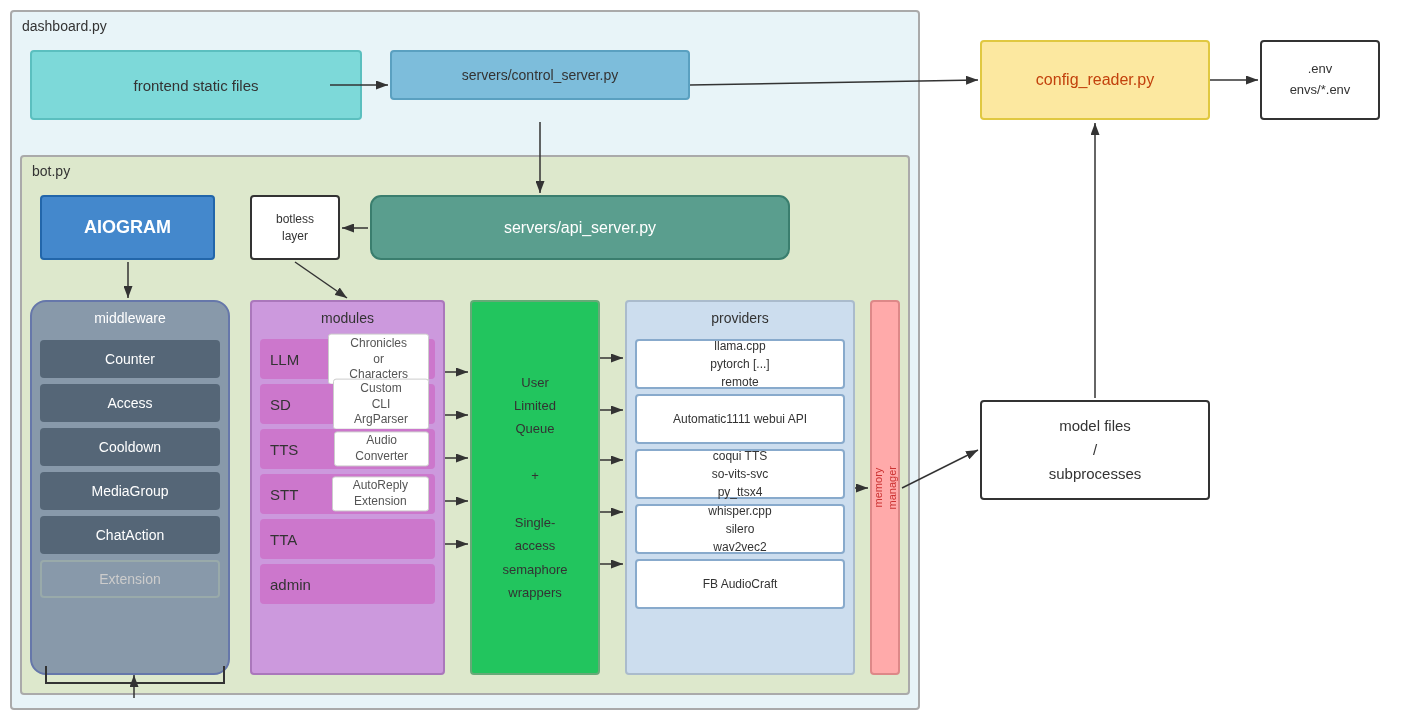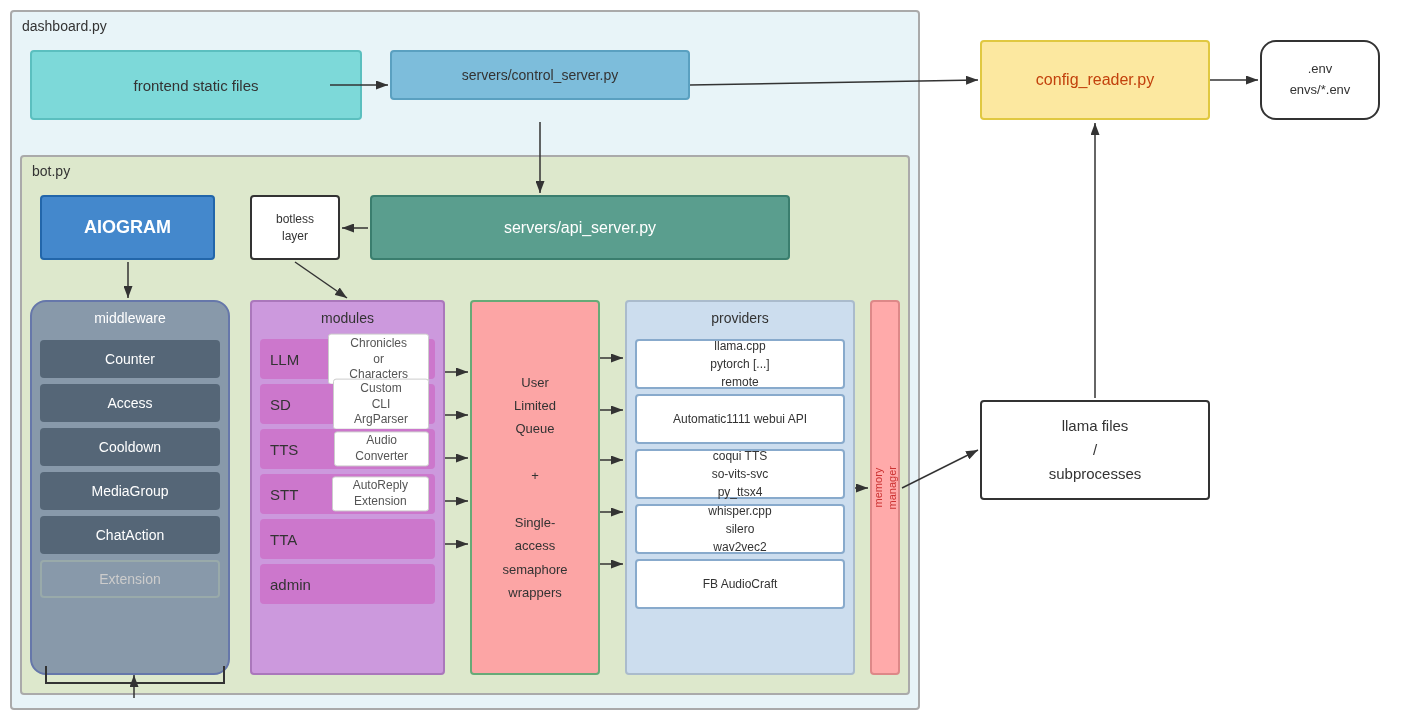--- a/index.html
+++ b/index.html
@@ -86,21 +86,21 @@
     }
 
     
     .env-box {
       position: absolute;
       top: 30px; left: 1250px;
       width: 120px;
       height: 80px;
       background: #fff;
       border: 2px solid #333;
-      border-radius: 16px;
+      border-radius: 4px;
       display: flex;
       flex-direction: column;
       align-items: center;
       justify-content: center;
       font-size: 13px;
       color: #333;
       line-height: 1.6;
     }
 
     
@@ -156,21 +156,21 @@
     }
 
     
     .api-server-box {
       position: absolute;
       top: 185px; left: 360px;
       width: 420px;
       height: 65px;
       background: #5a9e8e;
       border: 2px solid #3a7e6e;
-      border-radius: 4px;
+      border-radius: 11px;
       display: flex;
       align-items: center;
       justify-content: center;
       font-size: 16px;
       color: #fff;
     }
 
     
     .middleware-box {
       position: absolute;
@@ -249,21 +249,21 @@
       text-align: center;
       white-space: nowrap;
     }
 
     
     .queue-box {
       position: absolute;
       top: 290px; left: 460px;
       width: 130px;
       height: 375px;
-      background: #fca5a5;
+      background: #22c55e;
       border: 2px solid #66aa77;
       border-radius: 4px;
       display: flex;
       align-items: center;
       justify-content: center;
     }
     .queue-text {
       font-size: 13px;
       color: #333;
       text-align: center;
@@ -457,21 +457,21 @@
 silero
 wav2vec2</div>
     <div class="provider-item">FB AudioCraft</div>
   </div>
 
   <div class="memory-box">
     <div class="memory-text">memory<br>manager</div>
   </div>
 
   <div class="model-files-box">
-    <span style="white-space:pre-line; text-align:center;">llama files
+    <span style="white-space:pre-line; text-align:center;">model files
 /
 subprocesses</span>
   </div>
 
   <div style="position:absolute; bottom:28px; left:35px; width:180px; height:18px; border:2px solid #333; border-top:none;"></div>
 
   <svg class="arrows-svg">
     <defs>
       <marker id="arrowhead" markerWidth="8" markerHeight="6" refX="8" refY="3" orient="auto">
         <polygon points="0 0, 8 3, 0 6" fill="#333"></polygon>

